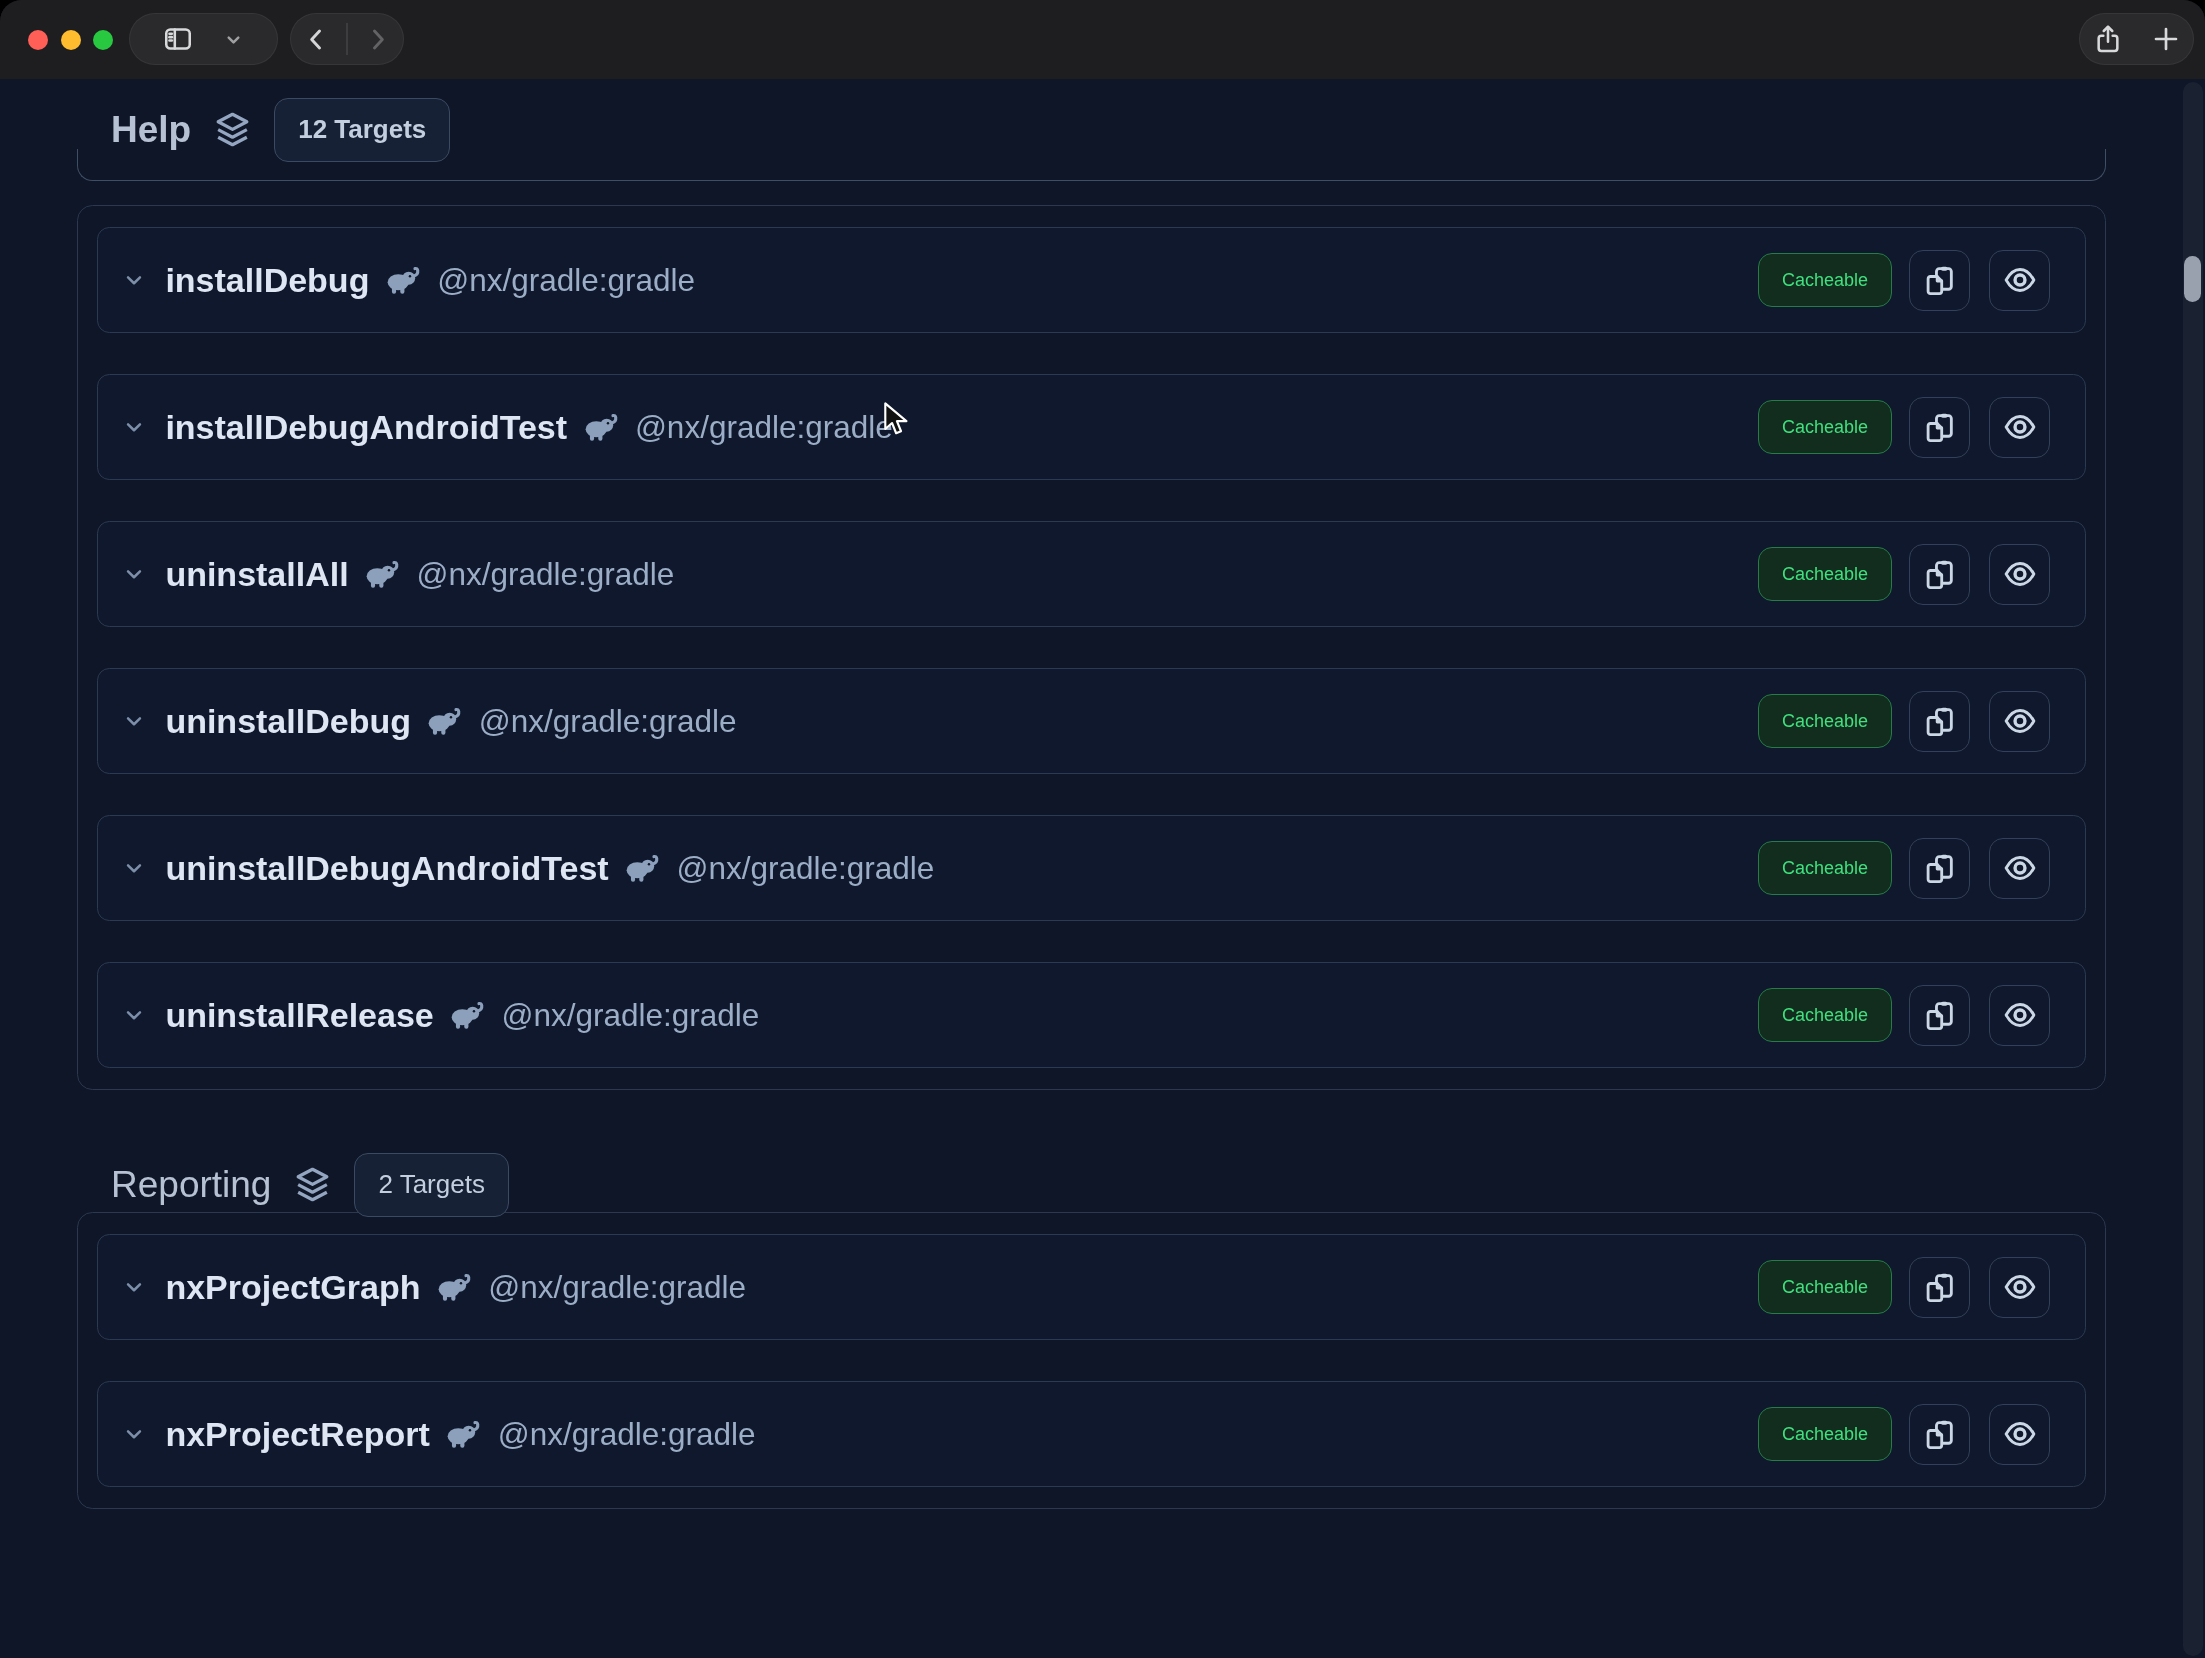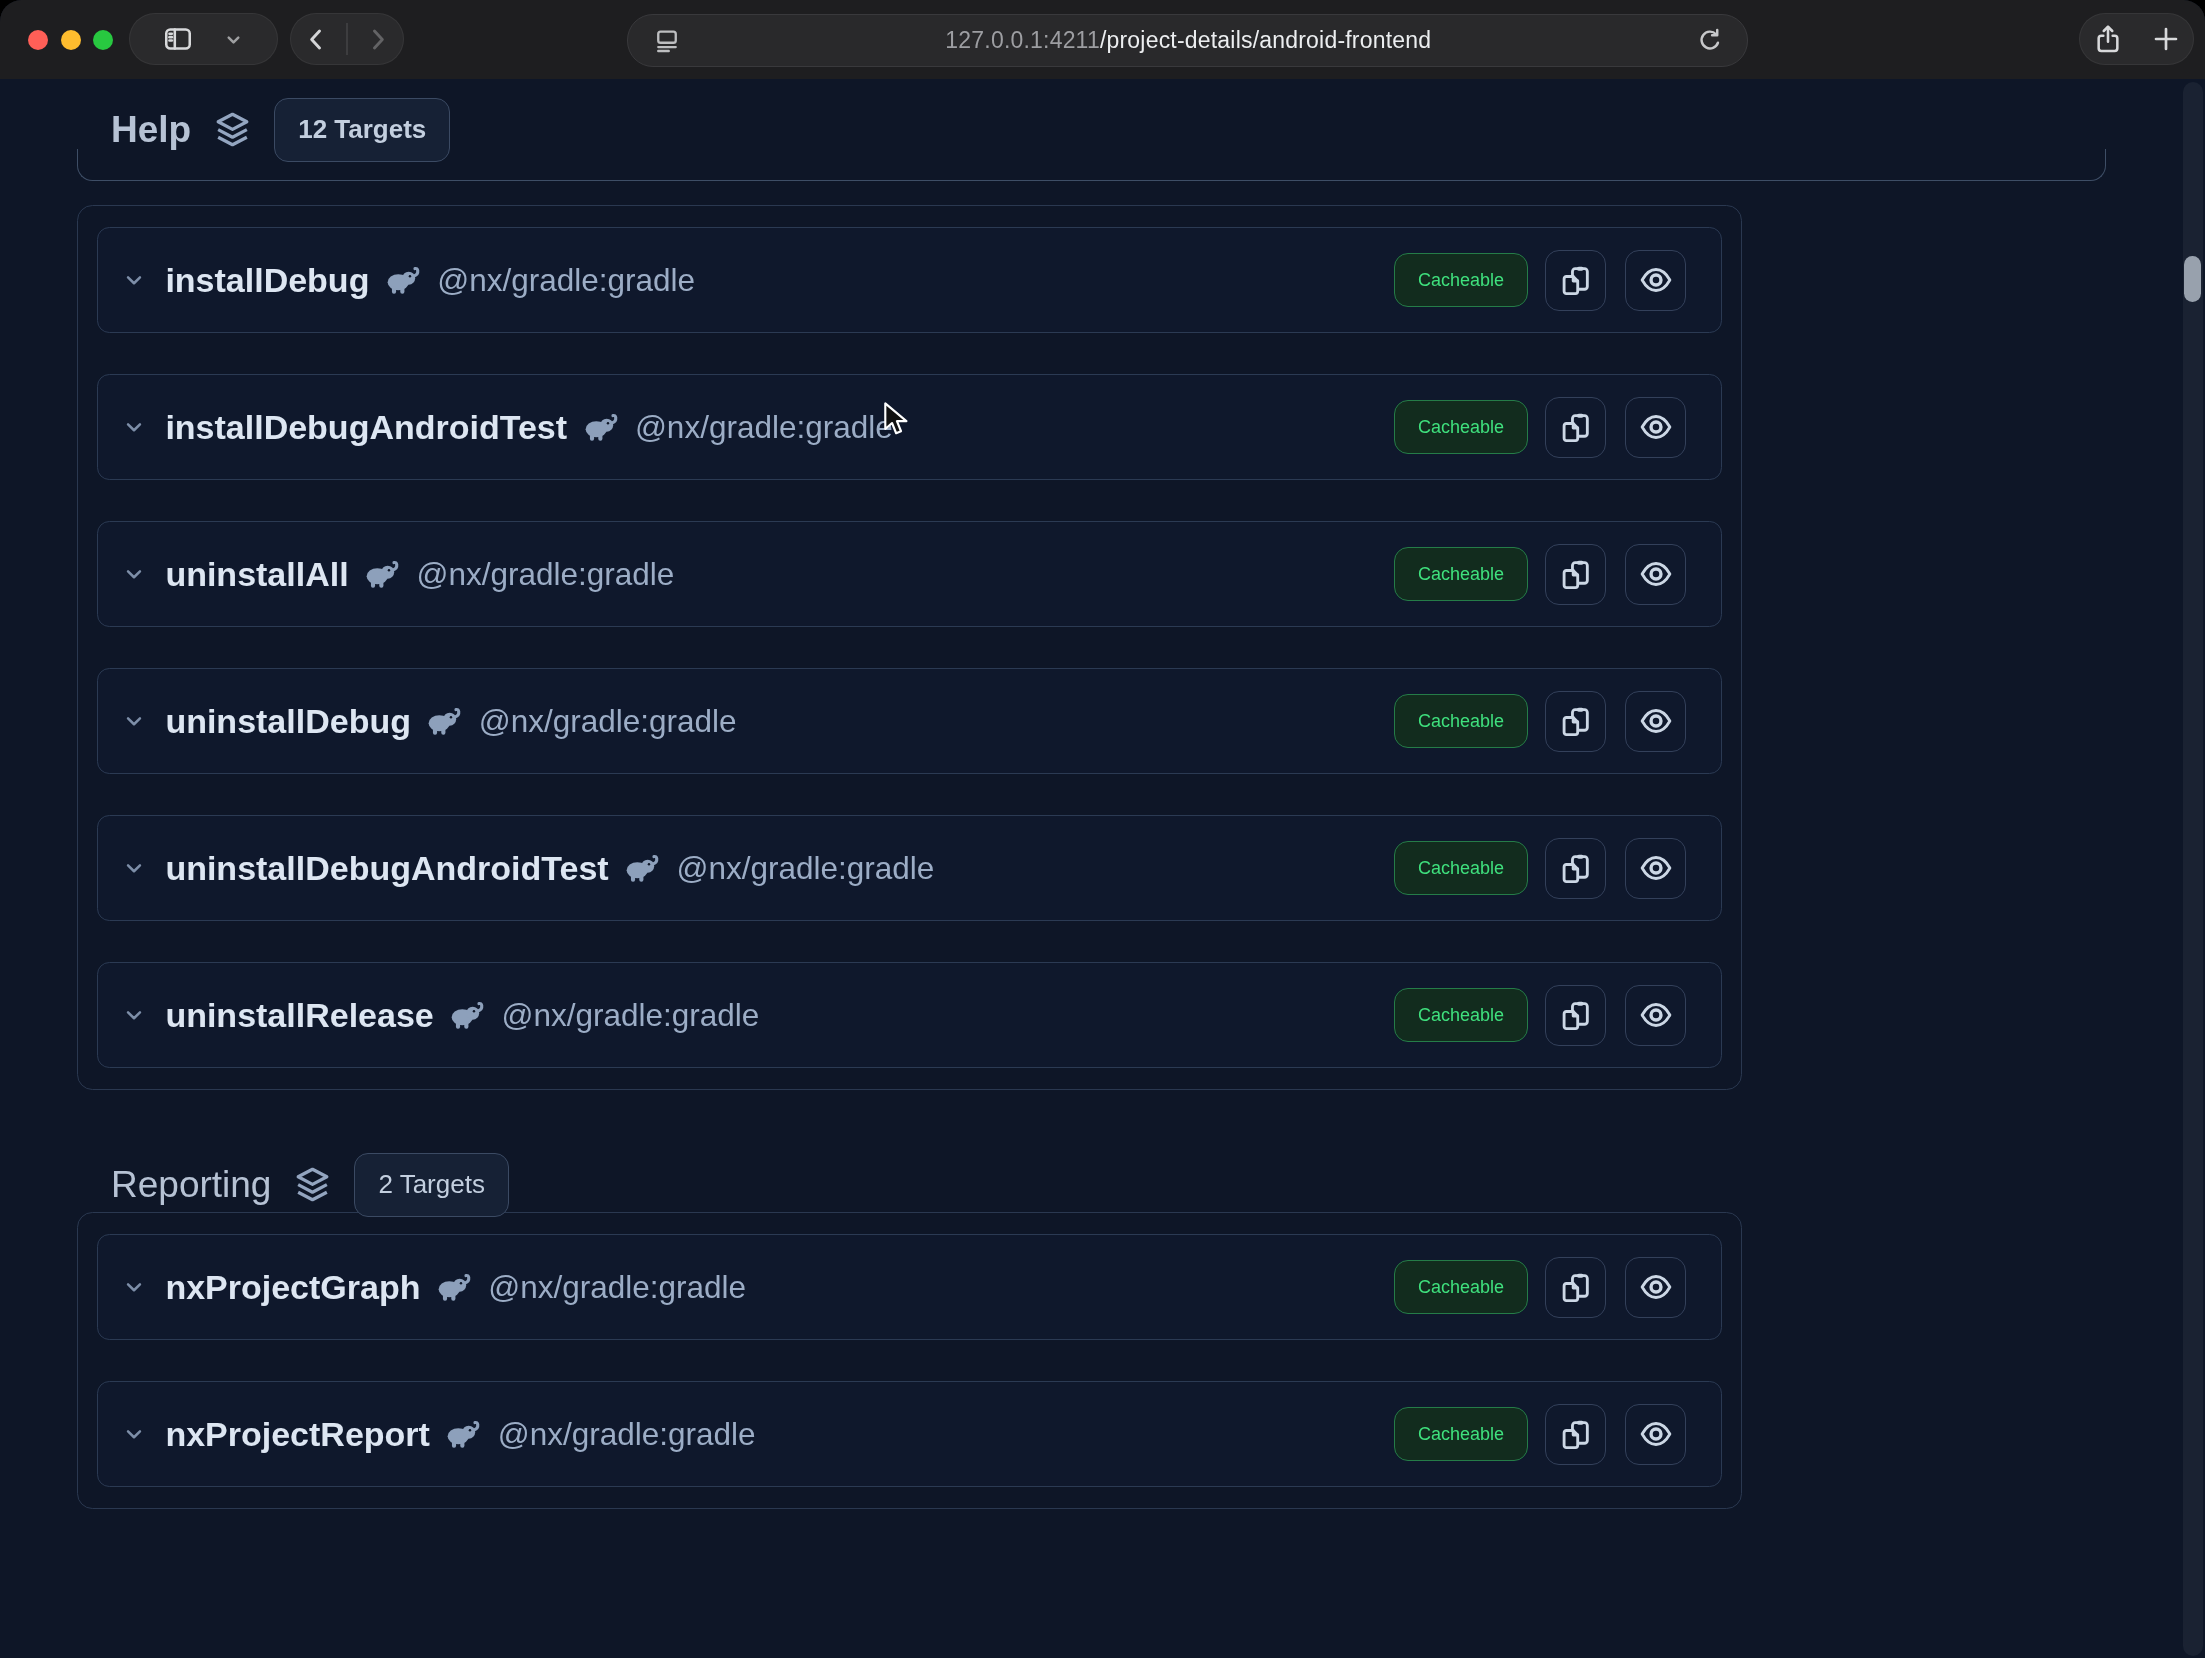--- a/index.html
+++ b/index.html
@@ -36,21 +36,21 @@
   .sec-title { font-size:37px; color:#b6c2d4; }
   .count-badge { height:64px; display:flex; align-items:center; padding:0 23px;
                  border:1.5px solid #3b4a63; border-radius:14px; background:#162135;
                  color:#c3cfdf; font-size:26px; white-space:nowrap; }
   .hdr-help      { margin-top:23px;font-weight:bold; }
   .hdr-install   { margin-top:64px; }
   .hdr-reporting { margin-top:67px; }
   .sec-divider { margin-left:77px; margin-top:-7.7px; width:2029px; height:32px;
                  border:1.5px solid #3e4e66; border-top:none;
                  border-radius:0 0 15.4px 15.4px; }
-  .sec-box { margin-left:77px; width:1665px; border:1.5px solid #2a3850;
+  .sec-box { margin-left:77px; width:2029px; border:1.5px solid #2a3850;
              border-radius:15.4px; padding:21px 19px; display:flex;
              flex-direction:column; gap:41px; }
   .box-install   { margin-top:24px; }
   .box-reporting { }
 
   .target-row { height:106px; border:1.5px solid #2b3a53; border-radius:12.3px;
                 display:flex; align-items:center; padding:0 35px 0 23px;
                 background:#0f182c; }
   .row-chevron { flex:0 0 auto; display:flex; }
   .target-name { margin-left:18.4px; font-size:34px; font-weight:bold; color:#dde6f2;
@@ -109,36 +109,20 @@
         </svg>
       </span>
       <span class="nav-div"></span>
       <span class="tb-icon">
         <svg width="29" height="29" viewBox="0 0 24 24" fill="none" stroke="#636365" stroke-width="2.4" stroke-linecap="round" stroke-linejoin="round">
           <path d="M9.5 5 L16 12 L9.5 19"></path>
         </svg>
       </span>
     </div>
 
-    <div class="urlbar">
-      <span class="tb-icon" style="margin-left:24.6px;">
-        <svg width="28" height="28" viewBox="0 0 24 24" fill="none" stroke="#bdbec0" stroke-width="2" stroke-linecap="round">
-          <rect x="4.5" y="4" width="15" height="9.5" rx="2"></rect>
-          <line x1="4.5" y1="17.2" x2="19.5" y2="17.2"></line>
-          <line x1="4.5" y1="20.6" x2="13.5" y2="20.6"></line>
-        </svg>
-      </span>
-      <span class="url-text"><span class="url-host">127.0.0.1:4211</span><span class="url-path">/project-details/android-frontend</span></span>
-      <span class="tb-icon" style="margin-right:23px;">
-        <svg width="28" height="28" viewBox="0 0 24 24" fill="none" stroke="#c7c8ca" stroke-width="2.1" stroke-linecap="round" stroke-linejoin="round">
-          <path d="M18.8 13.5 A7.2 7.2 0 1 1 17.2 6.2"></path>
-          <path d="M18.2 2.6 L18.2 7 L13.8 7"></path>
-        </svg>
-      </span>
-    </div>
 
     <div class="pill pill-actions">
       <span class="tb-icon">
         <svg width="32" height="32" viewBox="0 0 24 24" fill="none" stroke="#d8d9db" stroke-width="1.9" stroke-linecap="round" stroke-linejoin="round">
           <path d="M8.5 9.5 H7 A2 2 0 0 0 5 11.5 V19 A2 2 0 0 0 7 21 H17 A2 2 0 0 0 19 19 V11.5 A2 2 0 0 0 17 9.5 H15.5"></path>
           <line x1="12" y1="14" x2="12" y2="3"></line>
           <path d="M8.8 6 L12 2.8 L15.2 6"></path>
         </svg>
       </span>
       <span class="tb-icon">

